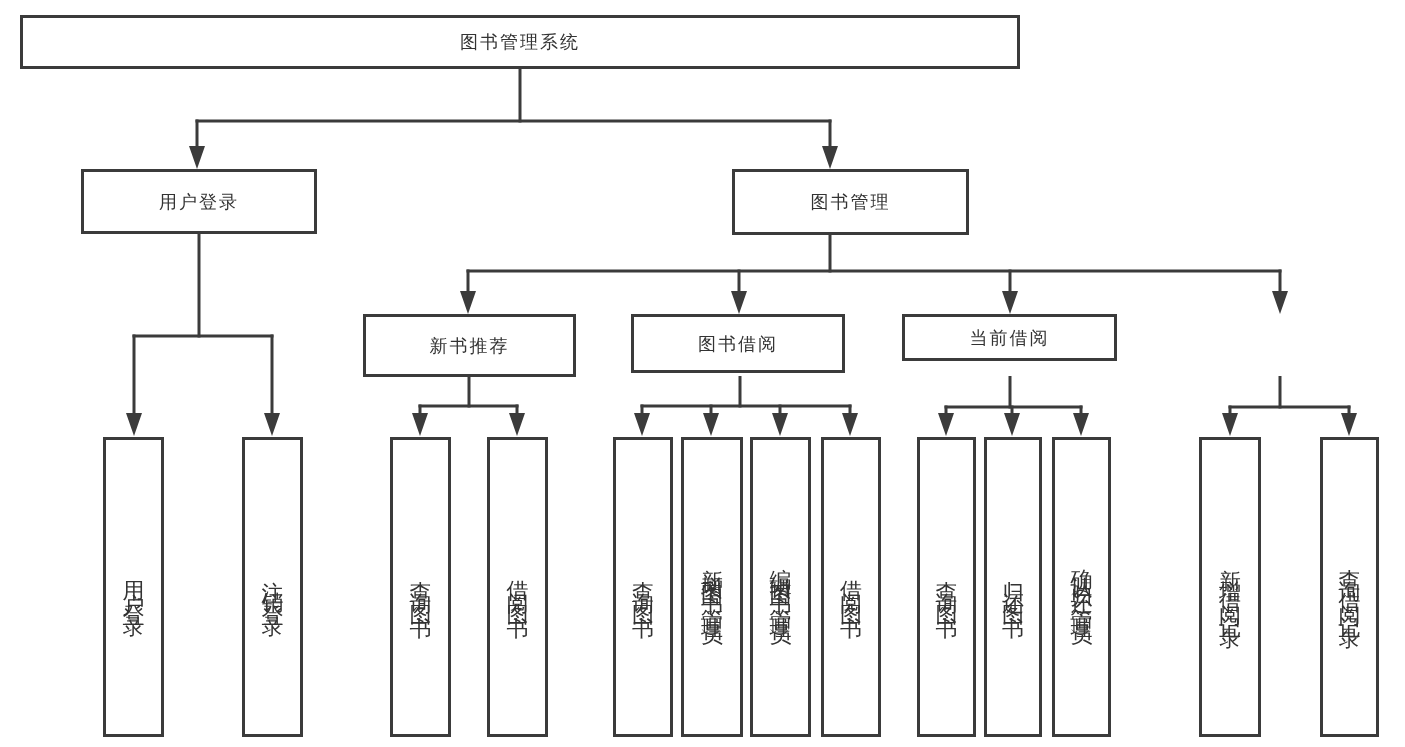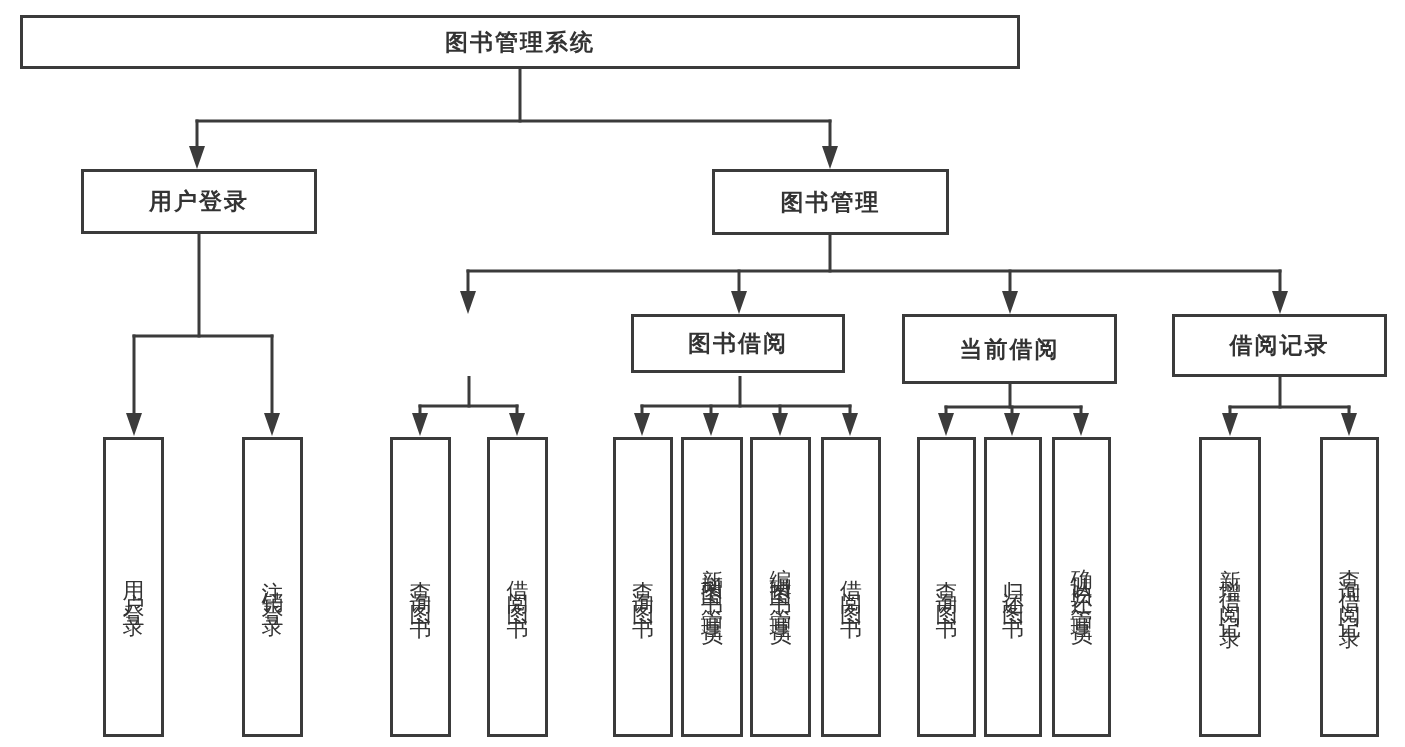--- a/index.html
+++ b/index.html
@@ -20,25 +20,24 @@
   .node {
     position: absolute;
     box-sizing: border-box;
     border: 3px solid #3b3b3b;
     background: #ffffff;
     display: flex;
     align-items: center;
     justify-content: center;
   }
   .hbox span {
-    font-size: 23px;
+    font-size: 18px;
     letter-spacing: 2px;
     white-space: nowrap;
     color: #333333;
-    font-weight: bold;
   }
   .vbox span {
     writing-mode: vertical-rl;
     font-size: 22px;
     line-height: 1;
     white-space: nowrap;
     color: #333333;
   }
   .vbox span.loose { letter-spacing: 12px; }
   .vbox span.tight { letter-spacing: 8px; }
@@ -124,32 +123,32 @@
     </g>
   </svg>
 
   <div class="node hbox" style="left:20px;top:15px;width:1000px;height:54px">
     <span>图书管理系统</span>
   </div>
 
   <div class="node hbox" style="left:81px;top:169px;width:236px;height:65px">
     <span>用户登录</span>
   </div>
-  <div class="node hbox" style="left:712px;top:169px;width:237px;height:66px">
+  <div class="node hbox" style="left:732px;top:169px;width:237px;height:66px">
     <span>图书管理</span>
   </div>
 
+  <div class="node hbox" style="left:363px;top:314px;width:213px;height:63px">
+    <span>新书推荐</span>
+  </div>
   <div class="node hbox" style="left:631px;top:314px;width:214px;height:59px">
     <span>图书借阅</span>
   </div>
-  <div class="node hbox" style="left:902px;top:314px;width:215px;height:70px">
+  <div class="node hbox" style="left:902px;top:314px;width:215px;height:47px">
     <span>当前借阅</span>
-  </div>
-  <div class="node hbox" style="left:1172px;top:314px;width:215px;height:63px">
-    <span>借阅记录</span>
   </div>
 
   <div class="node vbox" style="left:103px;top:437px;width:61px;height:300px">
     <span class="loose">用户登录</span>
   </div>
   <div class="node vbox" style="left:242px;top:437px;width:61px;height:300px">
     <span class="loose">注销登录</span>
   </div>
 
   <div class="node vbox" style="left:390px;top:437px;width:61px;height:300px">

